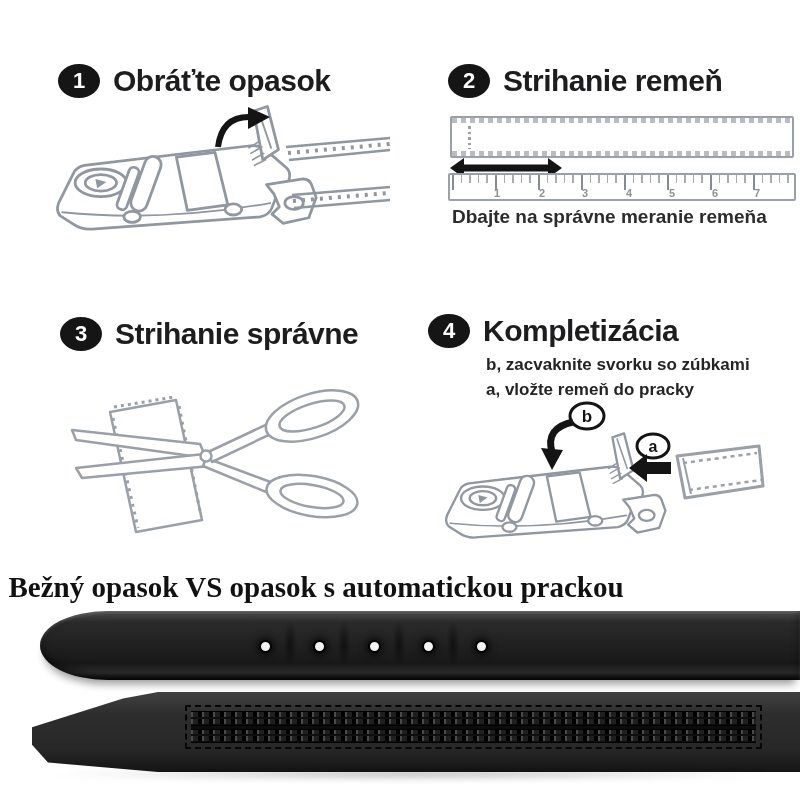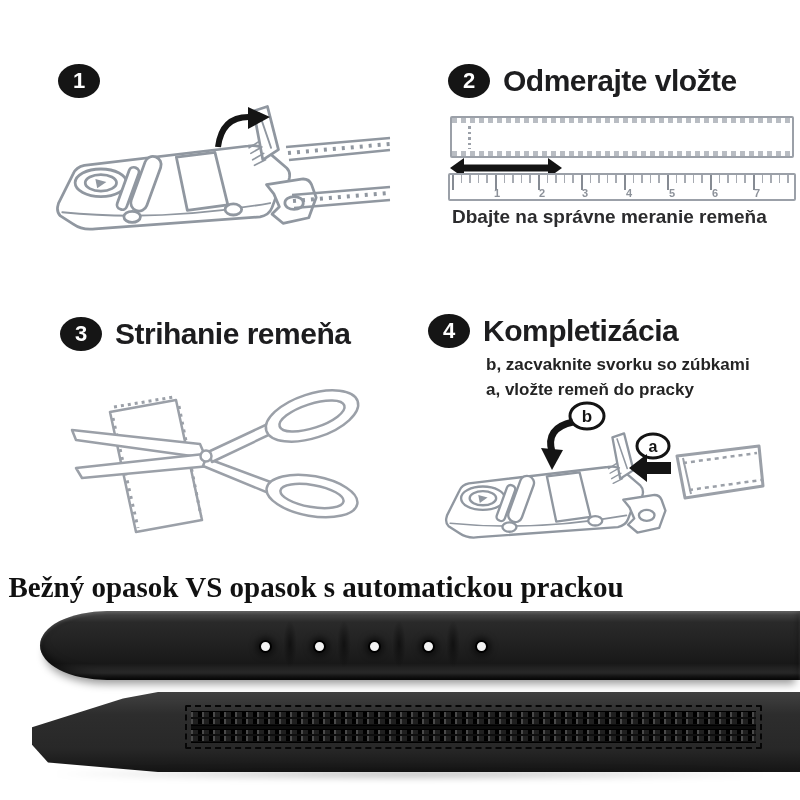--- a/index.html
+++ b/index.html
@@ -83,20 +83,21 @@
         <path d="M236,14 L249,52" fill="none" stroke-width="2"></path>
         <path d="M225,52 l11,-7 M227,58 l12,-7 M229,65 l12,-7 M231,71 l12,-6" fill="none" stroke-width="1.8"></path>
         <path d="M244,92 L282,86 Q290,85 293,92 L298,106 L290,128 L262,134 L250,124 L258,116 L252,102 Z"></path>
         <ellipse cx="274" cy="112" rx="10" ry="7"></ellipse>
       </g>
     </defs>
   </svg>
 
   <div class="step-header" style="left:58px;top:64px;">
     <span class="badge">1</span>
+    <span class="step-title">Obráťte opasok</span>
   </div>
   <svg class="lineart" style="left:40px;top:103px;" width="352" height="138" viewBox="0 0 352 138">
     <use href="#buckle" transform="translate(2,-3) scale(0.92)"></use>
 
     <g stroke="#9097a0" stroke-width="2.5" fill="none">
       <path d="M246,44 L350,35"></path>
         <path d="M249,57 L350,47"></path>
       <path d="M248,50 L350,41" stroke-width="4" stroke-dasharray="3 6"></path>
       <path d="M252,92 L350,84"></path>
         <path d="M254,105 L350,97"></path>
@@ -104,21 +105,21 @@
     </g>
 
     <g>
       <path d="M178,44 Q182,12 212,14" fill="none" stroke="#141414" stroke-width="6"></path>
       <polygon points="208,4 230,14 208,26" fill="#141414"></polygon>
     </g>
   </svg>
 
   <div class="step-header" style="left:448px;top:64px;">
     <span class="badge">2</span>
-    <span class="step-title">Odmerajte vložte</span>
+    <span class="step-title">Strihanie remeň</span>
   </div>
   <div class="strip">
     <div class="strip-dots"></div>
   </div>
   <svg class="lineart" style="left:450px;top:157px;" width="112" height="22" viewBox="0 0 112 22">
     <line x1="10" y1="11" x2="102" y2="11" stroke="#141414" stroke-width="7"></line>
     <polygon points="14,1 14,21 0,11" fill="#141414"></polygon>
     <polygon points="98,1 98,21 112,11" fill="#141414"></polygon>
   </svg>
   <div class="ruler">
@@ -127,21 +128,21 @@
     <span class="rnum" style="left:128px">3</span>
     <span class="rnum" style="left:172px">4</span>
     <span class="rnum" style="left:215px">5</span>
     <span class="rnum" style="left:258px">6</span>
     <span class="rnum" style="left:300px">7</span>
   </div>
   <div class="caption">Dbajte na správne meranie remeňa</div>
 
   <div class="step-header" style="left:60px;top:317px;">
     <span class="badge">3</span>
-    <span class="step-title">Strihanie remeňa</span>
+    <span class="step-title">Strihanie správne</span>
   </div>
   <svg class="lineart" style="left:60px;top:372px;" width="320" height="185" viewBox="0 0 320 185">
     <g stroke="#9ba0a8" stroke-width="2.5" fill="#ffffff" stroke-linejoin="round">
 
       <polygon points="50,40 116,28 142,148 76,160"></polygon>
       <path d="M54,35 L114,25" fill="none" stroke-width="3" stroke-dasharray="3 4"></path>
       <path d="M53,46 L78,156" fill="none" stroke-width="3" stroke-dasharray="3 5"></path>
       <path d="M119,34 L141,144" fill="none" stroke-width="3" stroke-dasharray="3 5"></path>
 
       <g>

